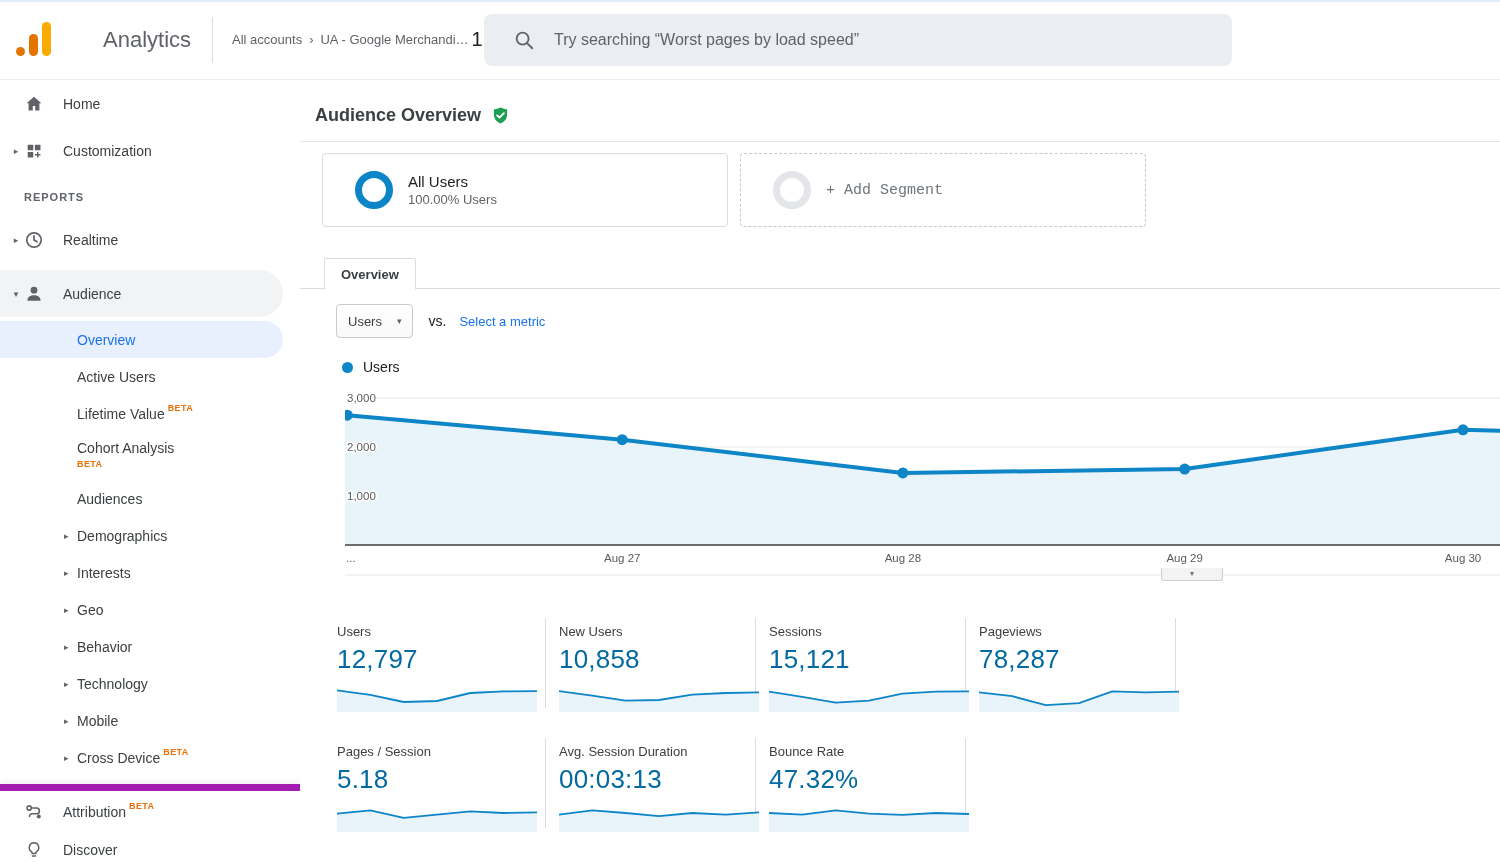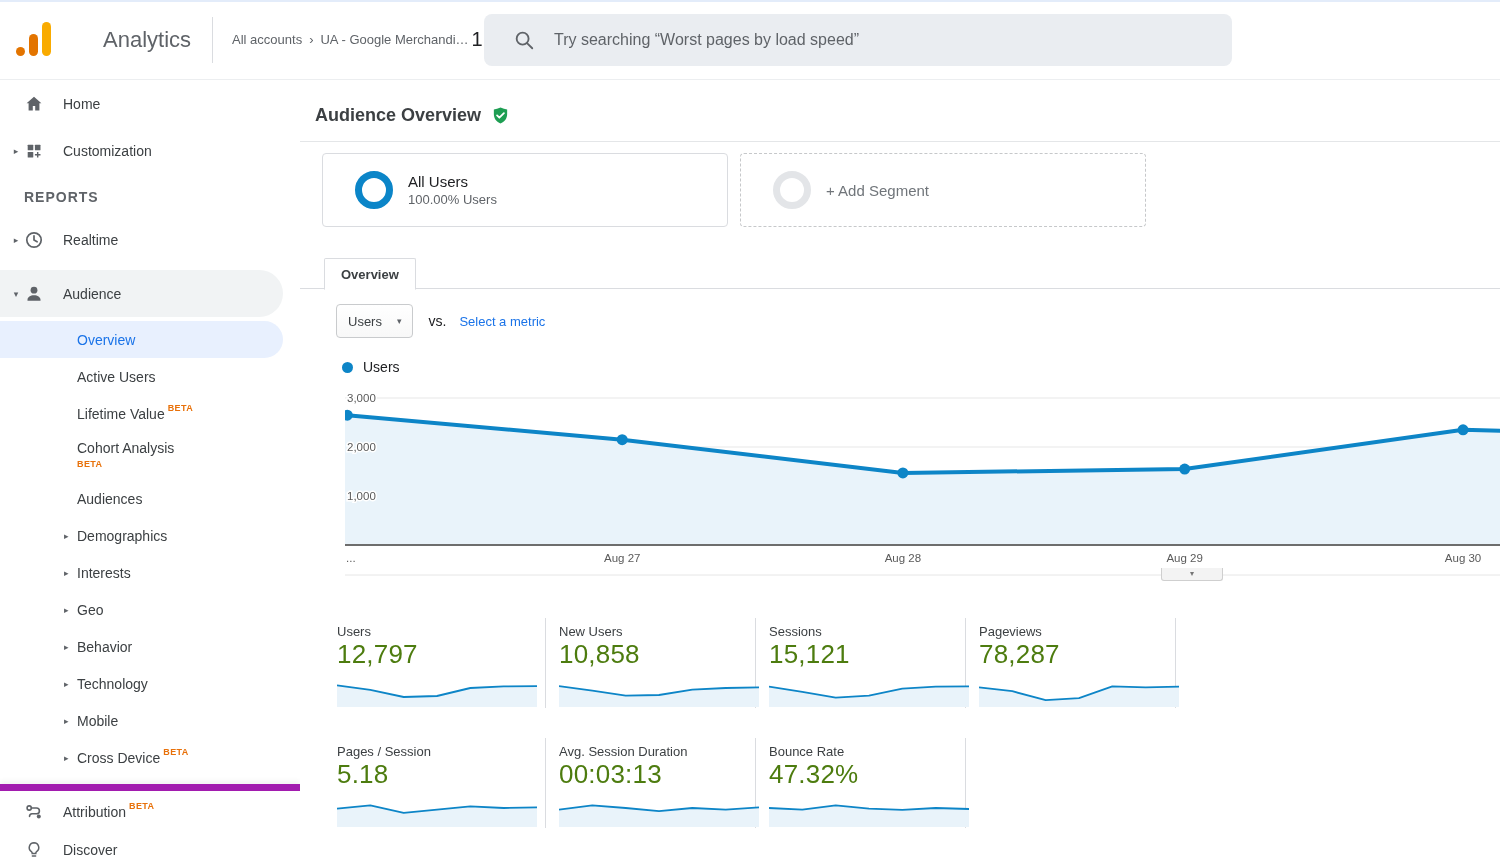--- a/index.html
+++ b/index.html
@@ -38,21 +38,21 @@
   
   .sidebar { width:300px; flex:none; position:relative; background:#fff; }
   .nav-scroll { height:706px; overflow:hidden; }
   .nav-item { display:flex; align-items:center; height:37px; cursor:pointer; color:#3c4043;
               font-size:14px; position:relative; }
   .nav-item.lvl1 { height:47px; }
   .caret { width:16px; margin-left:8px; font-size:9px; color:#5f6368; text-align:center; flex:none; }
   .nav-icon { width:20px; height:20px; margin-right:19px; flex:none; display:flex;
               align-items:center; justify-content:center; }
   .nav-label { white-space:nowrap; }
-  .section-label { font-size:14px; font-weight:bold; letter-spacing:1px; color:#5f6368;
+  .section-label { font-size:11px; font-weight:bold; letter-spacing:1px; color:#5f6368;
                    margin:16px 0 4px 24px; line-height:14px; }
   .row-active-gray { background:#f1f3f4; border-radius:0 24px 24px 0; width:283px; height:44px; }
   .lvl2 { padding-left:77px; }
   .lvl2.has-caret { padding-left:64px; }
   .caret2 { width:13px; font-size:9px; color:#5f6368; flex:none; }
   .row-selected { background:#e8f0fe; border-radius:0 24px 24px 0; width:283px; }
   .row-selected .nav-label { color:#1a73e8; font-weight:500; }
   .beta-sup { font-size:9px; font-weight:bold; color:#e8710a; letter-spacing:.4px;
               margin-left:3px; transform:translateY(-6px); display:inline-block; }
   .stack { display:flex; flex-direction:column; line-height:15px; }
@@ -67,21 +67,21 @@
 
   
   .content { flex:1; position:relative; background:#fff; }
   .head-row { display:flex; align-items:center; gap:10px; padding:25px 0 15px 15px; }
   .page-title { font-size:18px; font-weight:bold; color:#3c4043; }
   .shield { display:flex; }
   .seg-panel { border-top:1px solid #e4e6e8; padding:11px 0 15px 22px; }
   .seg-row { display:flex; }
   .segment-card { width:406px; height:74px; border:1px solid #dadce0; border-radius:4px;
                   display:flex; align-items:center; background:#fff; cursor:pointer; }
-  .segment-add { margin-left:12px; border:1px dashed #c6c8ca; }
+  .segment-add { margin-left:12px; border:1px dashed #c6c8ca;font-family:Liberation Mono, monospace; }
   .seg-ring { width:38px; height:38px; border-radius:50%; border:7px solid #0b85c8; margin:0 15px 0 32px; flex:none; }
   .seg-ring.gray { border-color:#e3e5e8; }
   .seg-name { font-size:15px; color:#202124; }
   .seg-detail { font-size:13px; color:#5f6368; margin-top:2px; }
   .seg-add-label { font-size:15px; color:#70757a; }
 
   .tabbar { margin-top:15px; border-bottom:1px solid #dadce0; padding-left:24px; height:32px; }
   .tab { display:inline-flex; align-items:center; height:32px; background:#fff; border:1px solid #dadce0;
          border-bottom:1px solid #fff; padding:0 16px; font-weight:bold; font-size:13px; color:#3c4043;
          border-radius:2px 2px 0 0; position:relative; top:1px; cursor:pointer; }
@@ -103,21 +103,21 @@
               border:1px solid #cfcfcf; border-top:none; border-radius:0 0 3px 3px; display:flex;
               align-items:center; justify-content:center; cursor:pointer; }
   .expander span { font-size:8px; color:#757575; line-height:8px; }
 
   .cards-row { display:flex; margin-left:37px; }
   .cards-row.row1 { margin-top:36px; }
   .cards-row.row2 { margin-top:30px; }
   .scorecard { width:210px; border-right:1px solid #dadce0; height:90px; padding:6px 0 0 13px; }
   .scorecard:first-child { width:209px; padding-left:0; }
   .sc-label { font-size:13px; color:#3c4043; white-space:nowrap; }
-  .sc-value { font-size:26px; color:#4d7c0f; letter-spacing:.2px; }
+  .sc-value { font-size:26px; color:#0369a1; margin-top:5px; letter-spacing:.2px; }
   .sc-spark { margin-top:7px; display:block; }
 </style>
 </head>
 <body>
 
 <div class="top-strip"></div>
 
 <header class="topbar">
   <div class="logo-area">
     <div class="ga-logo">

